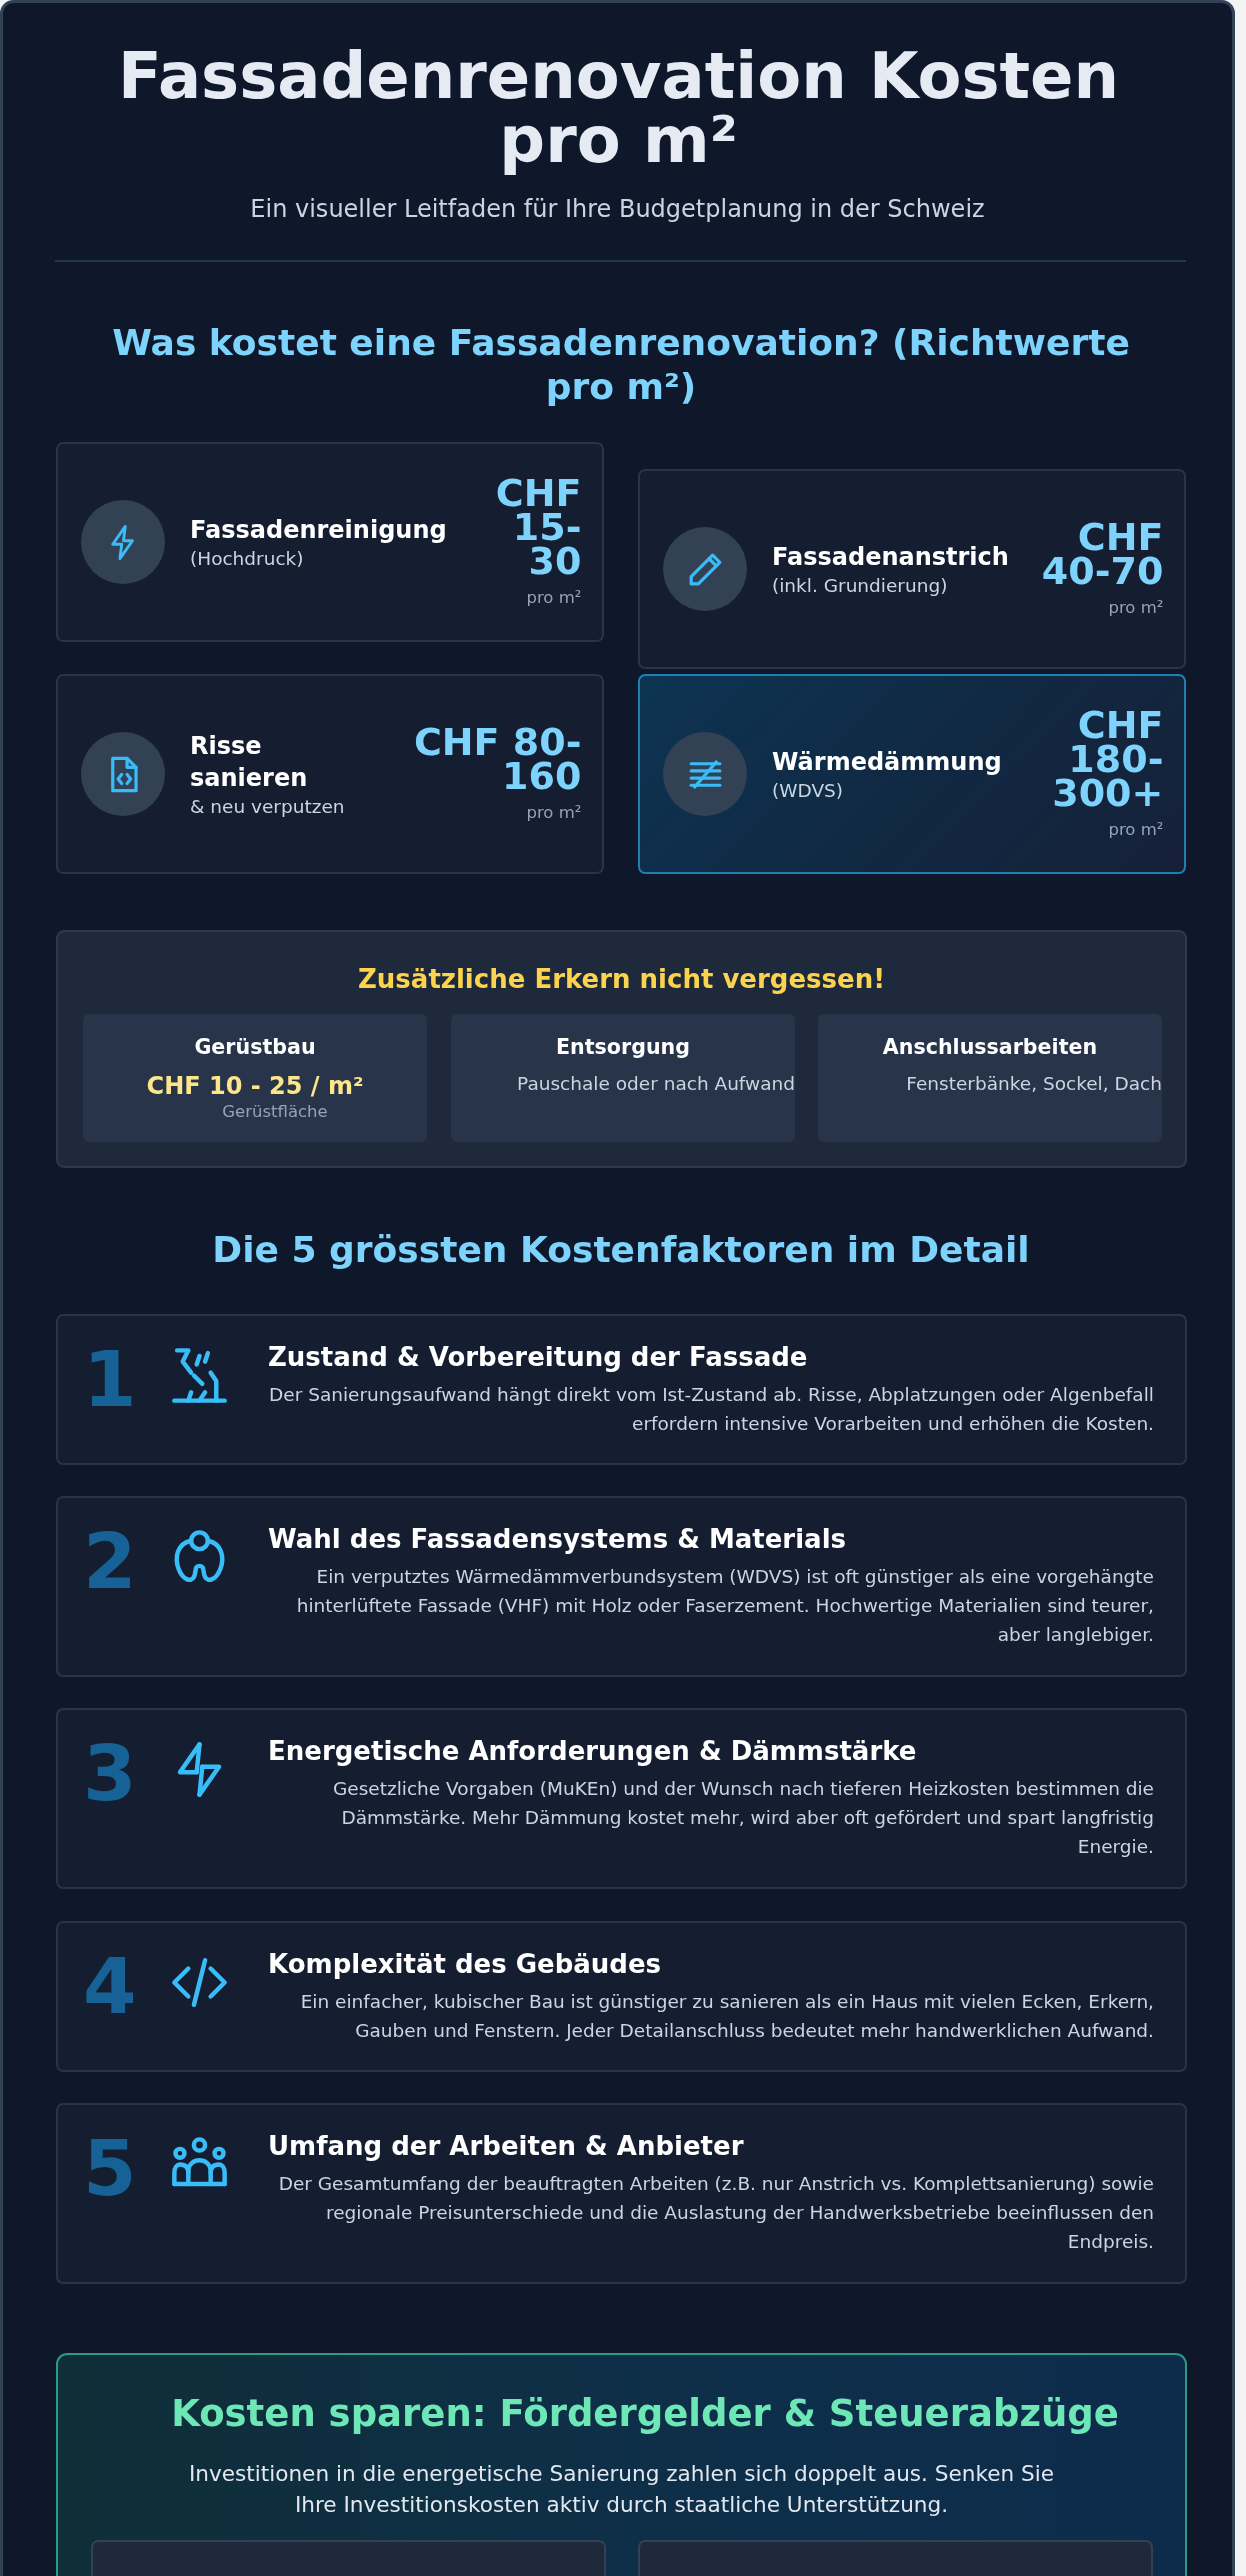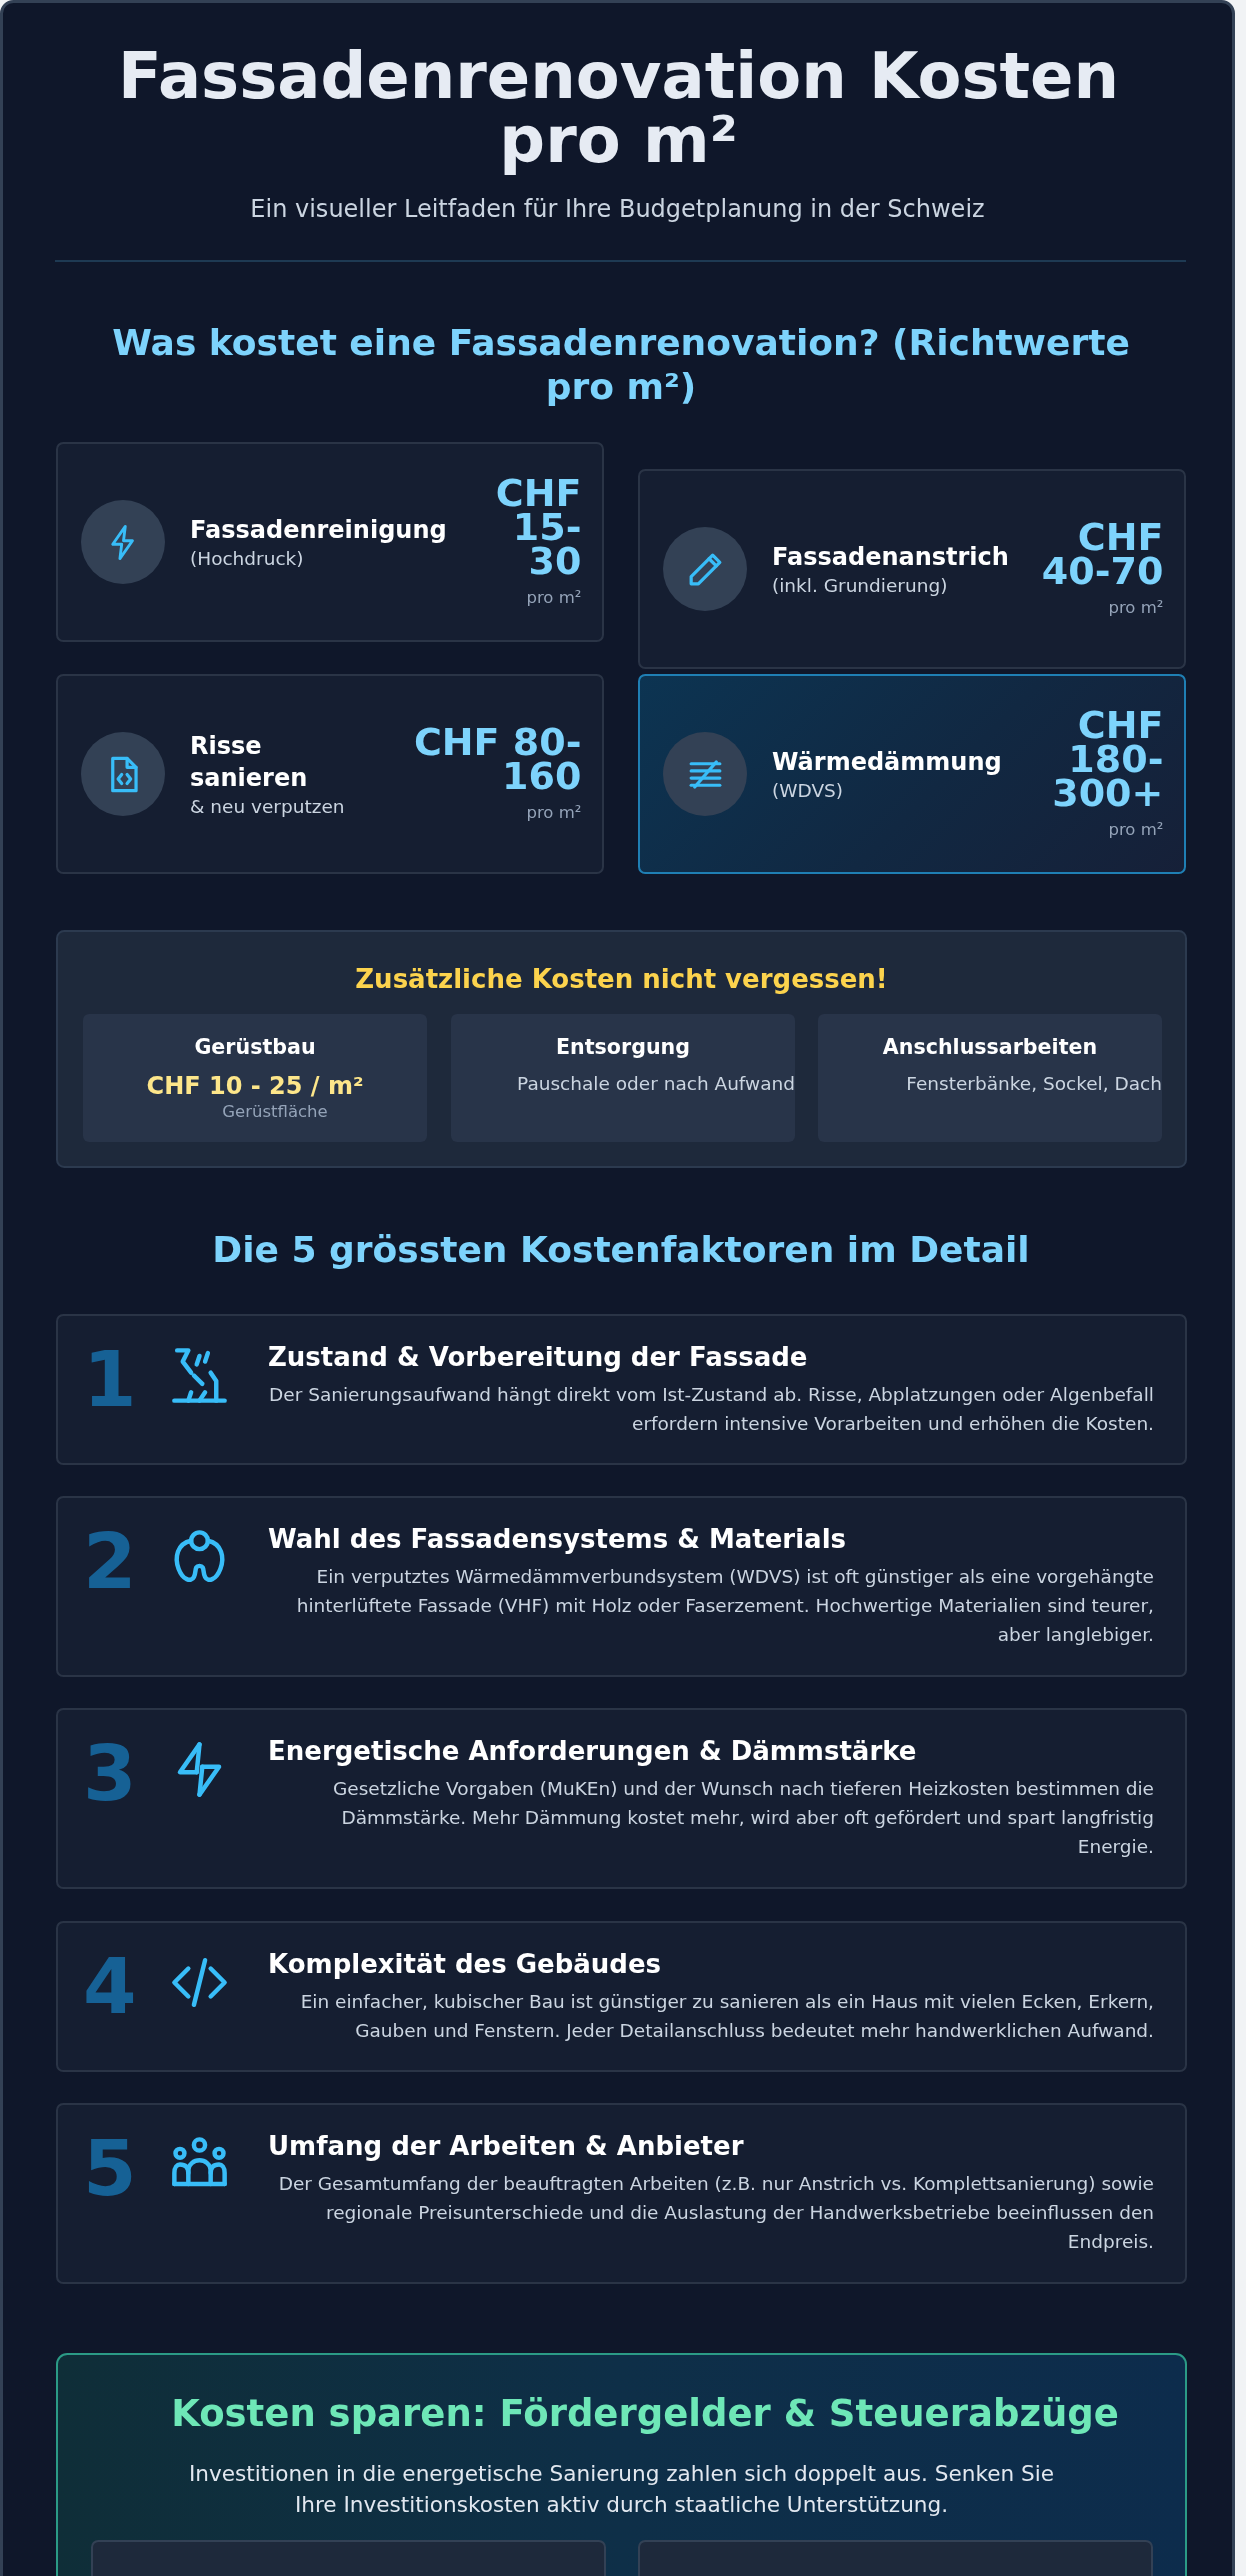--- a/index.html
+++ b/index.html
@@ -186,21 +186,21 @@
       <div class="pc-name">Wärmedämmung</div>
       <div class="pc-sub">(WDVS)</div>
     </div>
     <div class="pc-price" style="width:113px;">
       <div class="pc-price-val">CHF 180-300+</div>
       <div class="pc-unit">pro m²</div>
     </div>
   </div>
 
   <div class="extra-box">
-    <div class="extra-title">Zusätzliche Kosten nicht vergessen!</div>
+    <div class="extra-title">Zusätzliche Erkern nicht vergessen!</div>
     <div class="extra-card" style="left:25px;">
       <div class="ec-title">Gerüstbau</div>
       <div class="ec-price">CHF 10 - 25 / m²</div>
       <div class="ec-note">Gerüstfläche</div>
     </div>
     <div class="extra-card" style="left:393px;">
       <div class="ec-title">Entsorgung</div>
       <div class="ec-desc">Pauschale oder nach Aufwand</div>
     </div>
     <div class="extra-card" style="left:760px;">

